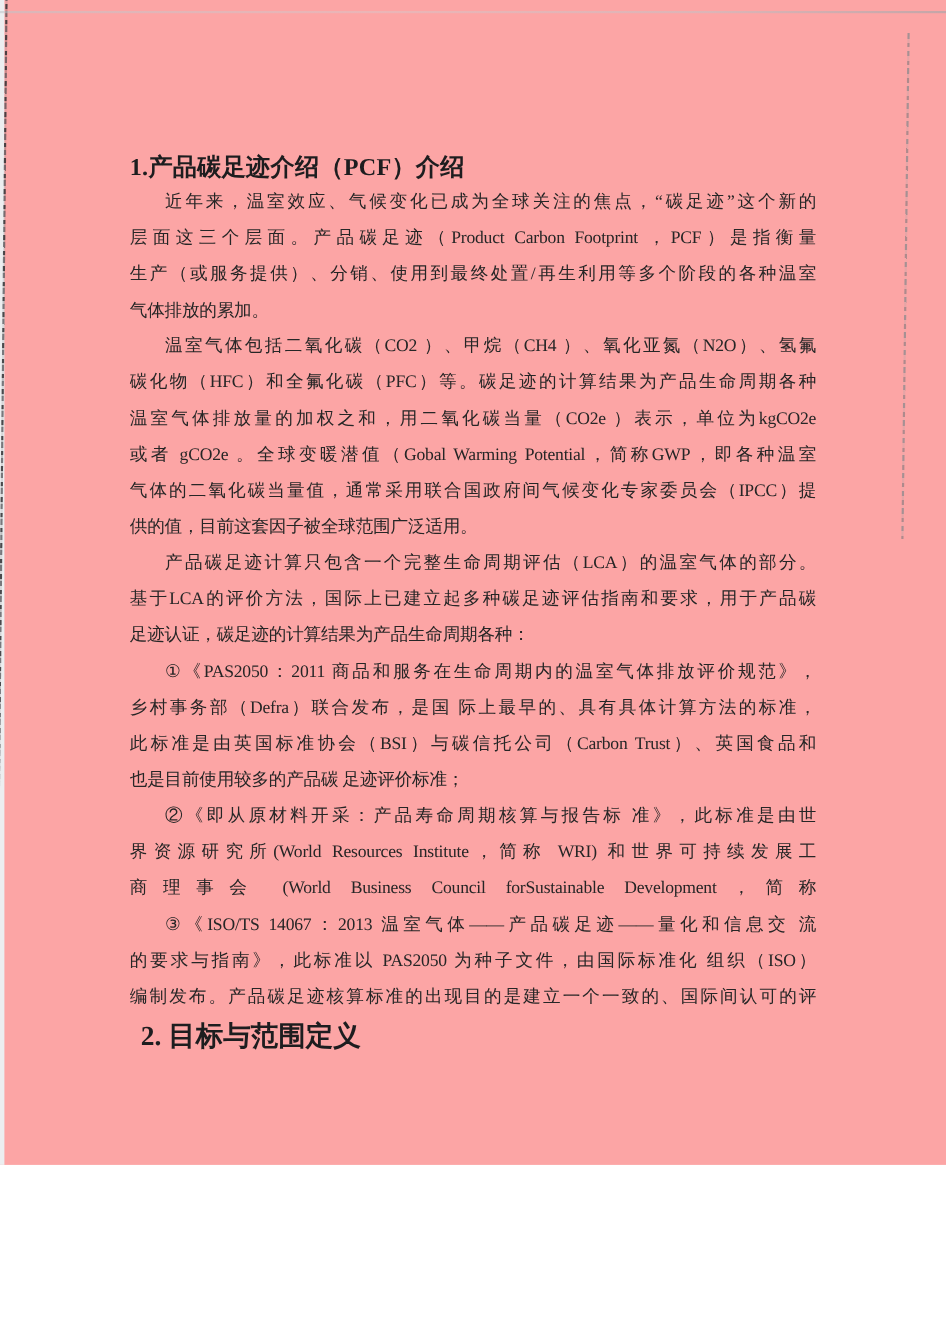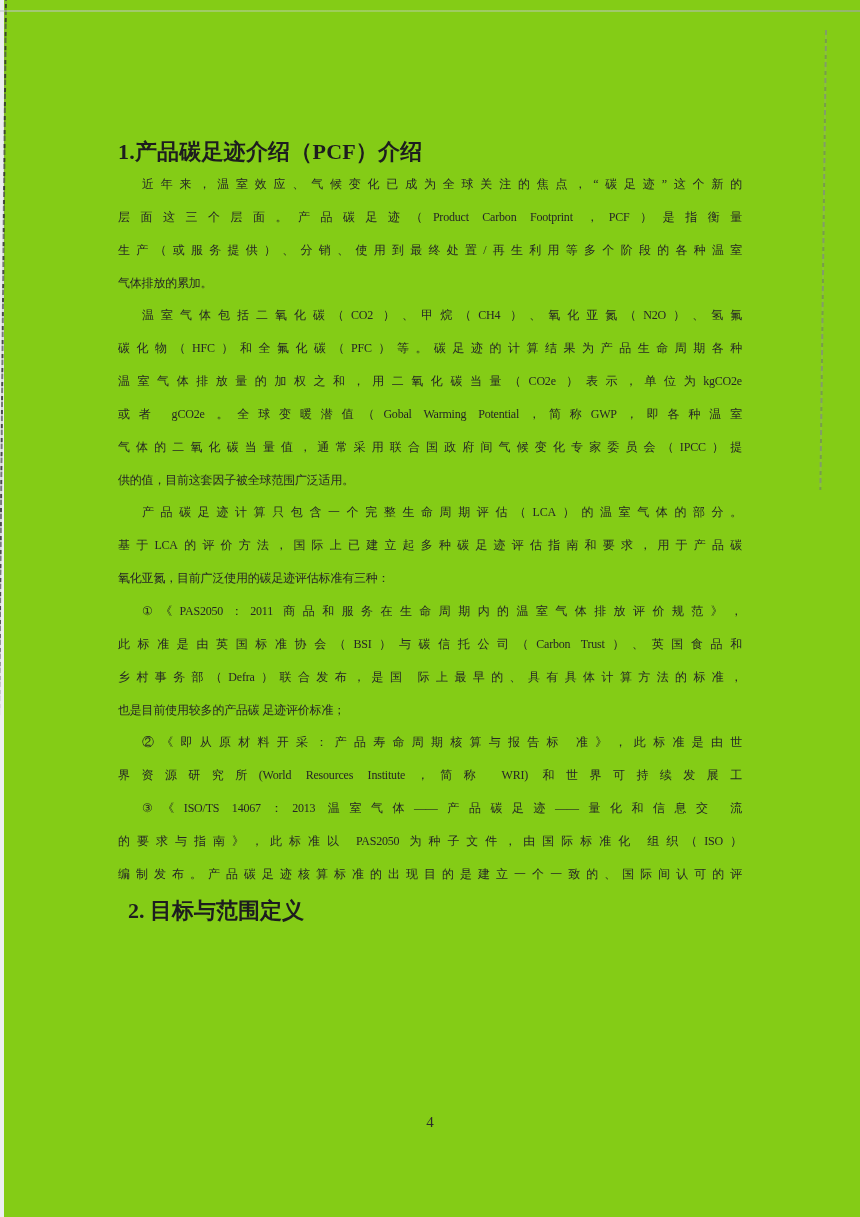--- a/index.html
+++ b/index.html
@@ -4,22 +4,22 @@
 <title>Scanned Document Page</title>
 <style>
   html, body {
     margin: 0;
     padding: 0;
     background: #ffffff;
   }
   .page {
     position: relative;
     width: 860px;
-    height: 1217px;
-    background: #84cc16;
+    height: 1059px;
+    background: #fca5a5;
     overflow: hidden;
     font-family: "Liberation Serif", "DejaVu Serif", serif;
     color: #262626;
   }
   
   .edge-band-left {
     position: absolute;
     left: 0; top: 0;
     width: 4px; height: 100%;
     background: #eceef0;
@@ -72,36 +72,36 @@
     font-weight: 700;
     line-height: 32px;
     color: #1d1d1f;
     letter-spacing: 0.2px;
     white-space: nowrap;
   }
   .para { margin: 0; }
   .line {
     height: 32.85px;
     line-height: 32.85px;
-    font-size: 12px;
+    font-size: 16px;
     letter-spacing: -0.2px;
     overflow: hidden;
     white-space: nowrap;
   }
   .line.fill {
     white-space: normal;
     text-align: justify;
     text-align-last: justify;
     text-justify: inter-ideograph;
   }
   .line.first { text-indent: 2em; }
   .h2 {
     margin-top: 4px;
     margin-left: 10px;
-    font-size: 22px;
+    font-size: 25px;
     font-weight: 700;
     line-height: 32px;
     color: #1d1d1f;
     white-space: nowrap;
   }
   .page-number {
     position: absolute;
     left: 0; top: 1114px;
     width: 860px;
     text-align: center;
@@ -133,31 +133,32 @@
           <div class="line first fill">温室气体包括二氧化碳（CO2 ）、甲烷（CH4 ）、氧化亚氮（N2O）、氢氟</div>
           <div class="line fill">碳化物（HFC）和全氟化碳（PFC）等。碳足迹的计算结果为产品生命周期各种</div>
           <div class="line fill">温室气体排放量的加权之和，用二氧化碳当量（CO2e ）表示，单位为kgCO2e</div>
           <div class="line fill">或者 gCO2e 。全球变暖潜值（Gobal Warming Potential，简称GWP，即各种温室</div>
           <div class="line fill">气体的二氧化碳当量值，通常采用联合国政府间气候变化专家委员会（IPCC）提</div>
           <div class="line">供的值，目前这套因子被全球范围广泛适用。</div>
         </div>
         <div class="para">
           <div class="line first fill">产品碳足迹计算只包含一个完整生命周期评估（LCA）的温室气体的部分。</div>
           <div class="line fill">基于LCA的评价方法，国际上已建立起多种碳足迹评估指南和要求，用于产品碳</div>
-          <div class="line">氧化亚氮，目前广泛使用的碳足迹评估标准有三种：</div>
+          <div class="line">足迹认证，碳足迹的计算结果为产品生命周期各种：</div>
         </div>
         <div class="para">
           <div class="line first fill">①《PAS2050：2011 商品和服务在生命周期内的温室气体排放评价规范》，</div>
+          <div class="line fill">乡村事务部（Defra）联合发布，是国 际上最早的、具有具体计算方法的标准，</div>
           <div class="line fill">此标准是由英国标准协会（BSI）与碳信托公司（Carbon Trust）、英国食品和</div>
-          <div class="line fill">乡村事务部（Defra）联合发布，是国 际上最早的、具有具体计算方法的标准，</div>
           <div class="line">也是目前使用较多的产品碳 足迹评价标准；</div>
         </div>
         <div class="para">
           <div class="line first fill">②《即从原材料开采：产品寿命周期核算与报告标 准》，此标准是由世</div>
           <div class="line fill">界资源研究所(World Resources Institute，简称 WRI) 和世界可持续发展工</div>
+          <div class="line fill">商理事会 (World Business Council forSustainable Development，简称</div>
         </div>
         <div class="para">
           <div class="line first fill">③《ISO/TS 14067：2013 温室气体——产品碳足迹——量化和信息交 流</div>
           <div class="line fill">的要求与指南》，此标准以 PAS2050 为种子文件，由国际标准化 组织（ISO）</div>
           <div class="line fill">编制发布。产品碳足迹核算标准的出现目的是建立一个一致的、国际间认可的评</div>
         </div>
       </div>
 
     <div class="h2">2. 目标与范围定义</div>
   </div>

